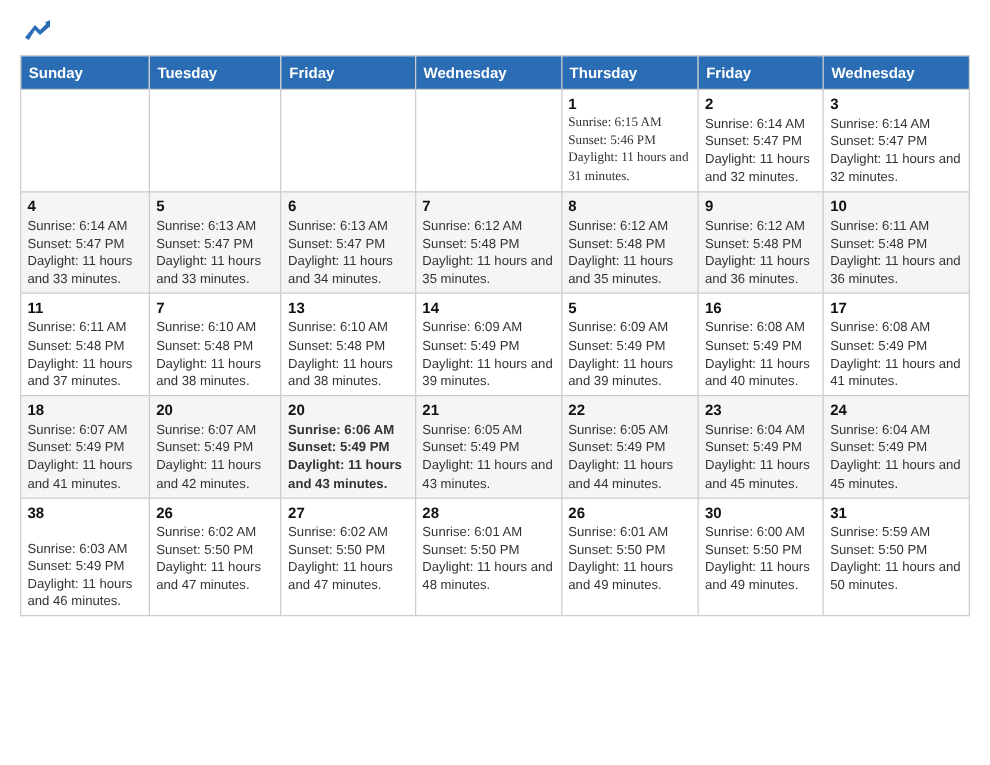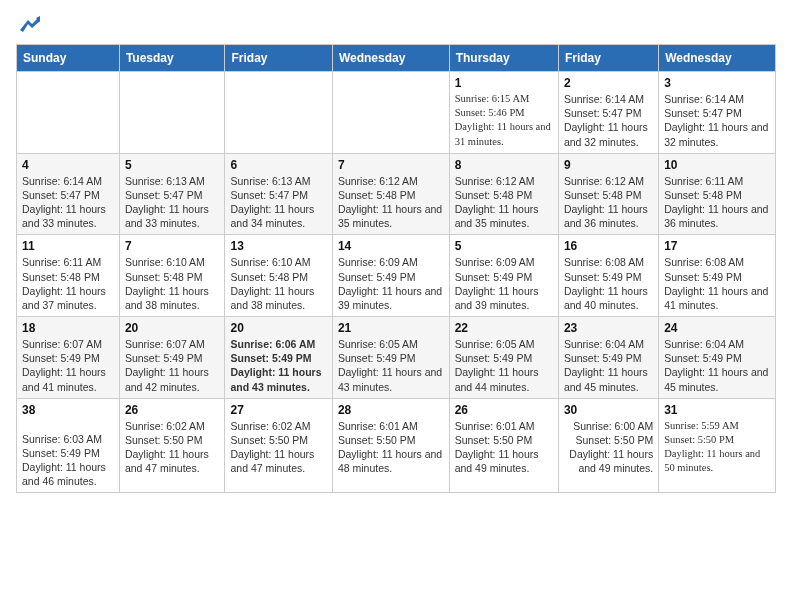--- a/index.html
+++ b/index.html
@@ -310,25 +310,25 @@
 Daylight: 11 hours and 48 minutes.</div>
         </td>
         <td>
           <div class="day-number">26</div>
           <div class="day-info" style="white-space: pre-line;">Sunrise: 6:01 AM
 Sunset: 5:50 PM
 Daylight: 11 hours and 49 minutes.</div>
         </td>
         <td>
           <div class="day-number">30</div>
-          <div class="day-info" style="white-space: pre-line; text-align: right;">Sunrise: 6:00 AM
+          <div class="day-info" style="white-space: pre-line;">Sunrise: 6:00 AM
 Sunset: 5:50 PM
 Daylight: 11 hours and 49 minutes.</div>
         </td>
         <td>
           <div class="day-number">31</div>
-          <div class="day-info" style="white-space: pre-line; font-family: Liberation Serif, serif;">Sunrise: 5:59 AM
+          <div class="day-info" style="white-space: pre-line;">Sunrise: 5:59 AM
 Sunset: 5:50 PM
 Daylight: 11 hours and 50 minutes.</div>
         </td>
       </tr>
     </tbody>
 </table>
 
 </body></html>

